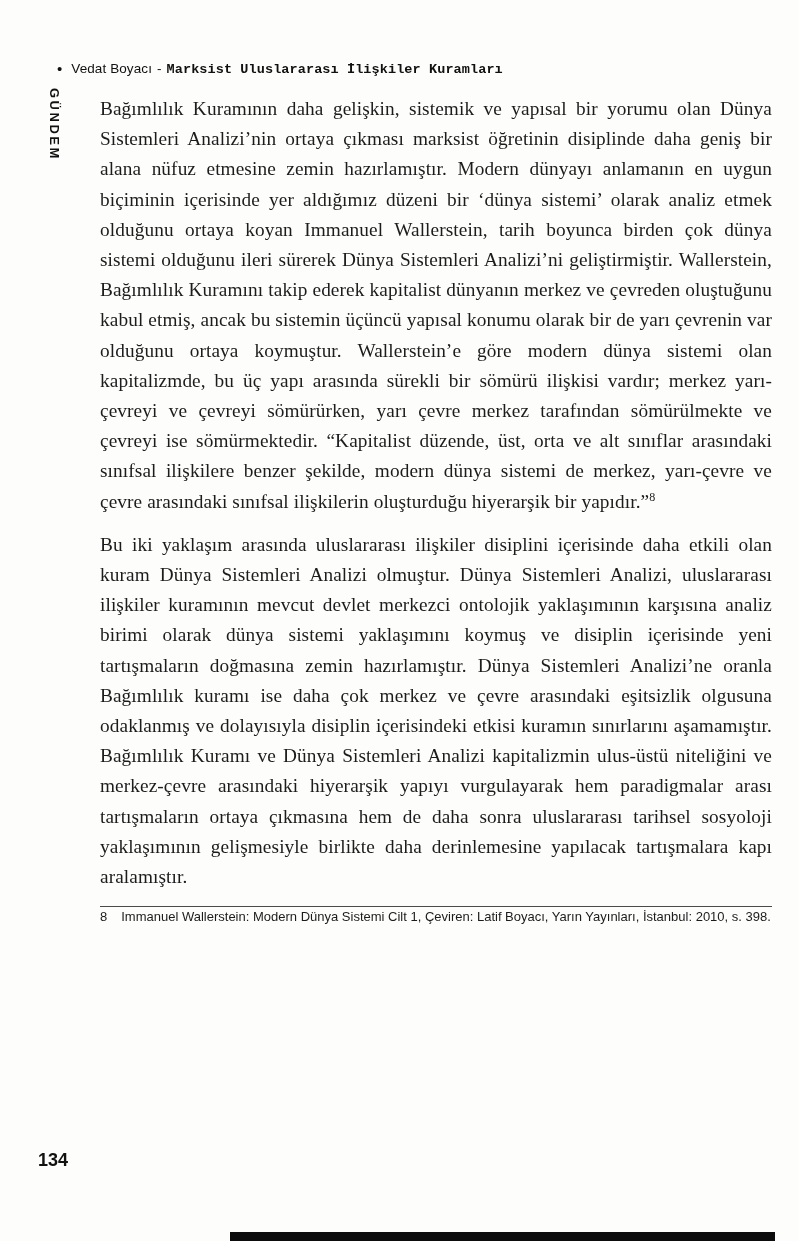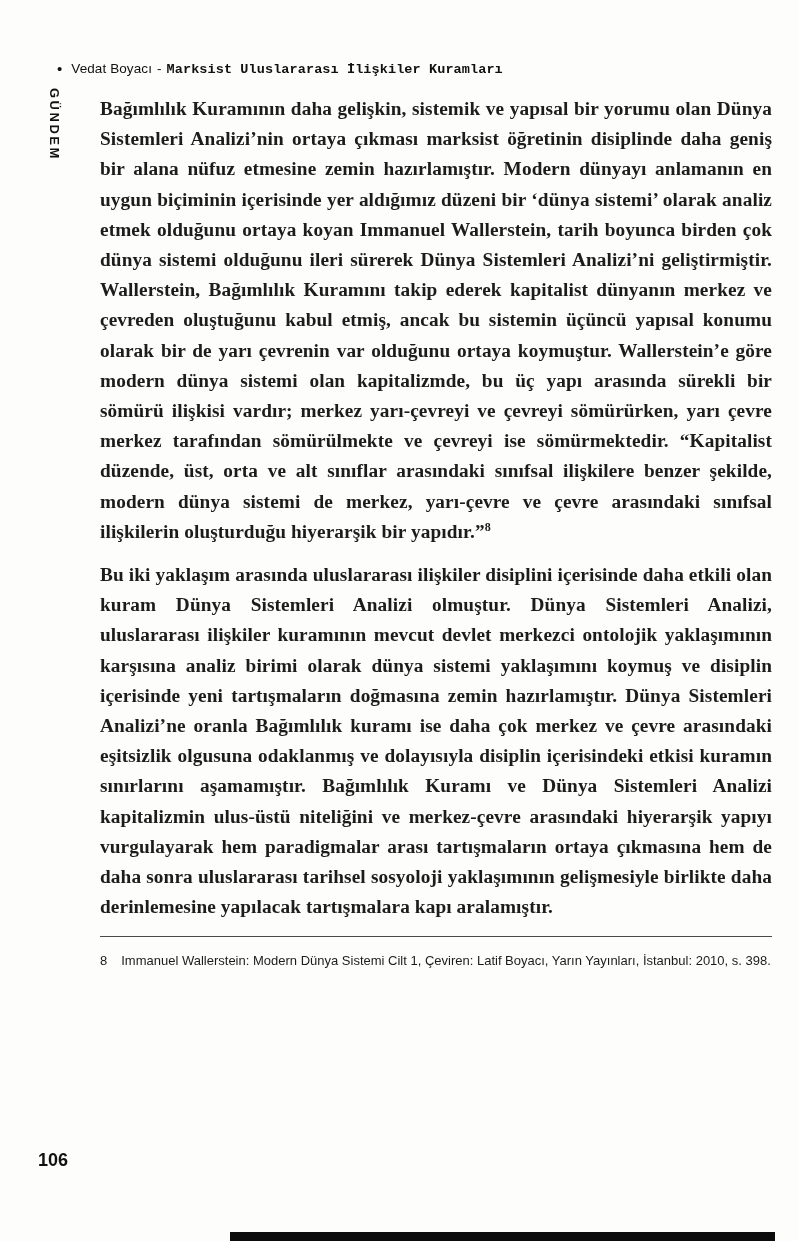--- a/index.html
+++ b/index.html
@@ -70,33 +70,32 @@
     left: 100px;
     width: 672px;
   }
   .para {
     margin: 0 0 13px 0;
     font-size: 19.3px;
     line-height: 30.2px;
     text-align: justify;
     letter-spacing: 0.1px;
     color: #1c1c1c;
-    font-weight: bold;
   }
   .para:last-of-type { margin-bottom: 12px; }
   .fn-ref {
     font-size: 12px;
     line-height: 0;
     vertical-align: super;
   }
 
   
   .footnote {
     margin-top: 14px;
-    padding-top: 15px;
+    padding-top: 1px;
     border-top: 1px solid #4a4a4a;
     font-family: "Liberation Sans", sans-serif;
     font-size: 13px;
     line-height: 18.5px;
     text-align: justify;
     color: #1c1c1c;
   }
   .fn-marker {
     margin-right: 14px;
   }
@@ -138,17 +137,17 @@
 
   <div class="body-column">
     <p class="para"><span>Bağımlılık Kuramının daha gelişkin, sistemik ve yapısal bir yorumu olan Dünya Sistemleri Analizi’nin ortaya çıkması marksist öğretinin disiplinde daha geniş bir alana nüfuz etmesine zemin hazırlamıştır. Modern dünyayı anlamanın en uygun biçiminin içerisinde yer aldığımız düzeni bir ‘dünya sistemi’ olarak analiz etmek olduğunu ortaya koyan Immanuel Wallerstein, tarih boyunca birden çok dünya sistemi olduğunu ileri sürerek Dünya Sistemleri Analizi’ni geliştirmiştir. Wallerstein, Bağımlılık Kuramını takip ederek kapitalist dünyanın merkez ve çevreden oluştuğunu kabul etmiş, ancak bu sistemin üçüncü yapısal konumu olarak bir de yarı çevrenin var olduğunu ortaya koymuştur. Wallerstein’e göre modern dünya sistemi olan kapitalizmde, bu üç yapı arasında sürekli bir sömürü ilişkisi vardır; merkez yarı-çevreyi ve çevreyi sömürürken, yarı çevre merkez tarafından sömürülmekte ve çevreyi ise sömürmektedir. “Kapitalist düzende, üst, orta ve alt sınıflar arasındaki sınıfsal ilişkilere benzer şekilde, modern dünya sistemi de merkez, yarı-çevre ve çevre arasındaki sınıfsal ilişkilerin oluşturduğu hiyerarşik bir yapıdır.”</span><sup class="fn-ref">8</sup></p>
     <p class="para"><span>Bu iki yaklaşım arasında uluslararası ilişkiler disiplini içerisinde daha etkili olan kuram Dünya Sistemleri Analizi olmuştur. Dünya Sistemleri Analizi, uluslararası ilişkiler kuramının mevcut devlet merkezci ontolojik yaklaşımının karşısına analiz birimi olarak dünya sistemi yaklaşımını koymuş ve disiplin içerisinde yeni tartışmaların doğmasına zemin hazırlamıştır. Dünya Sistemleri Analizi’ne oranla Bağımlılık kuramı ise daha çok merkez ve çevre arasındaki eşitsizlik olgusuna odaklanmış ve dolayısıyla disiplin içerisindeki etkisi kuramın sınırlarını aşamamıştır. Bağımlılık Kuramı ve Dünya Sistemleri Analizi kapitalizmin ulus-üstü niteliğini ve merkez-çevre arasındaki hiyerarşik yapıyı vurgulayarak hem paradigmalar arası tartışmaların ortaya çıkmasına hem de daha sonra uluslararası tarihsel sosyoloji yaklaşımının gelişmesiyle birlikte daha derinlemesine yapılacak tartışmalara kapı aralamıştır.</span></p>
 
     <div class="footnote">
       <span class="fn-marker">8</span><span class="fn-text">Immanuel Wallerstein: Modern Dünya Sistemi Cilt 1, Çeviren: Latif Boyacı, Yarın Yayınları, İstanbul: 2010, s. 398.</span>
     </div>
   </div>
 
-  <div class="page-number">106</div>
+  <div class="page-number">134</div>
 
   <div class="bottom-bar"></div>
 
 </div>
 
 </body></html>

